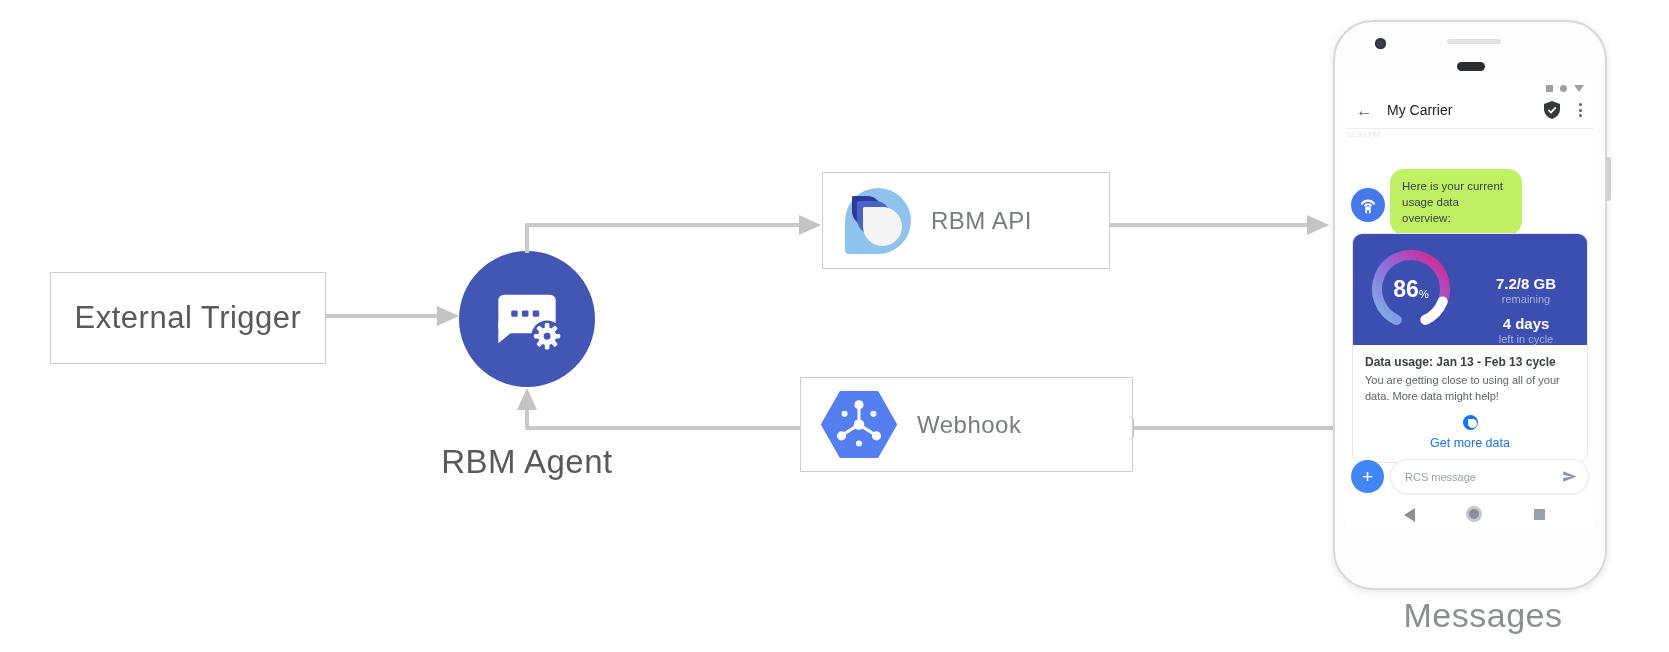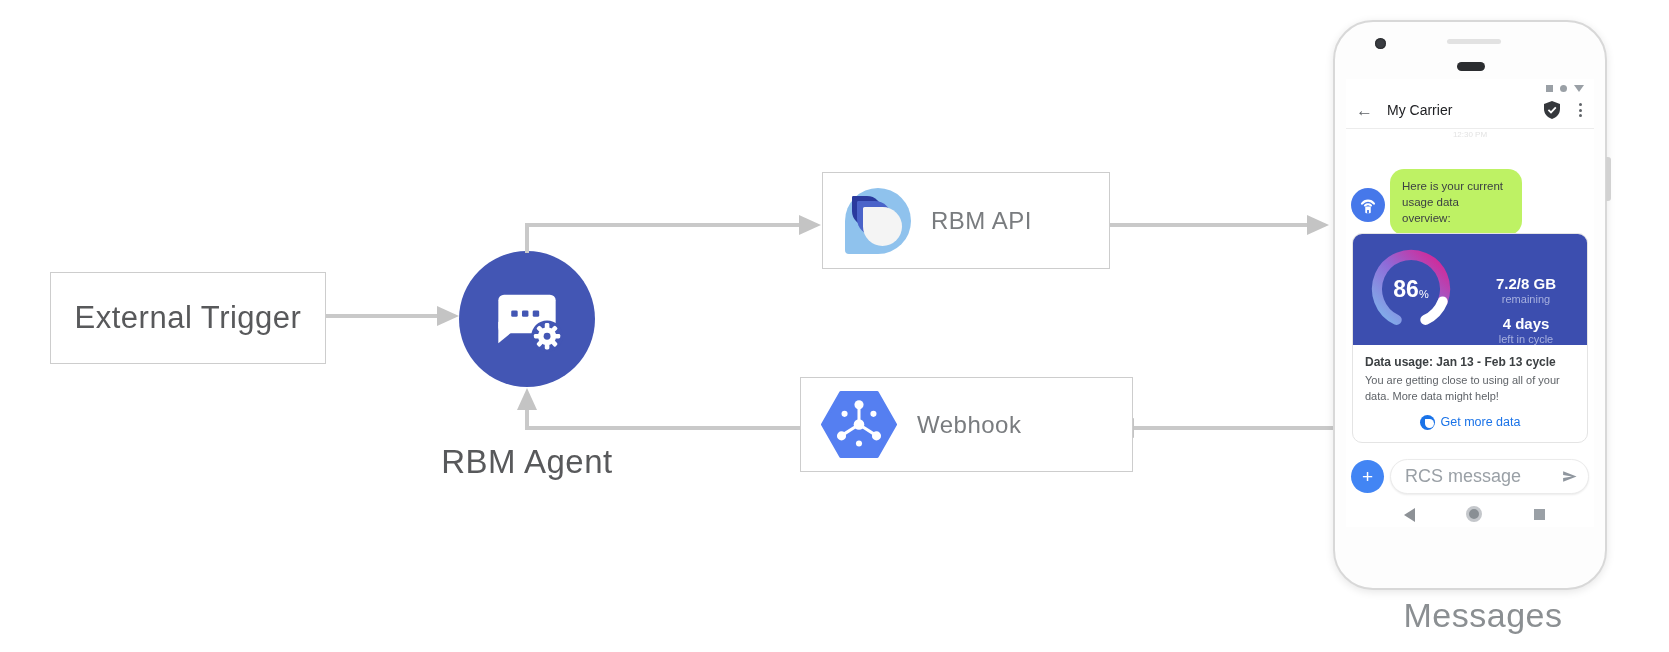--- a/index.html
+++ b/index.html
@@ -49,49 +49,49 @@
   .st-tri { width:0; height:0; border-left:5px solid transparent; border-right:5px solid transparent; border-top:7px solid #9aa0a6; }
 
   
   .ph-header { position:absolute; top:17px; left:10px; right:10px; height:28px; display:flex; align-items:center; }
   .back-arrow { font-size:17px; color:#5f6368; line-height:1; cursor:default; }
   .ph-title { margin-left:14px; font-size:14px; color:#202124; }
   .ph-spacer { flex:1; }
   .menu-dots { display:flex; flex-direction:column; gap:2.5px; margin-left:17px; padding:2px; }
   .menu-dots i { width:3px; height:3px; border-radius:50%; background:#5f6368; }
   .ph-divider { position:absolute; top:49px; left:0; right:0; height:1px; background:#ececec; }
-  .ph-timestamp { position:absolute; top:51px; left:0; right:0; text-align:center; font-size:8px; color:#e3e3e3; }
+  .ph-timestamp { position:absolute; top:51px; left:0; right:0; font-size:8px; color:#e3e3e3; }
 
   
   .avatar { position:absolute; left:5px; top:109px; width:34px; height:34px; border-radius:50%; background:#4678ea; display:flex; align-items:center; justify-content:center; }
   .bubble { position:absolute; left:44px; top:90px; width:132px; background:#bef264; border-radius:14px; padding:9px 12px; font-size:11.5px; line-height:1.4; color:#3c4043; }
 
   
   .ucard { position:absolute; left:6px; top:154px; width:236px; border:1px solid #e4e4e4; border-radius:10px; overflow:hidden; background:#fff; }
   .ucard-blue { position:relative; height:111px; background:#3c4eaf; }
   .gauge-wrap { position:absolute; left:12px; top:9px; width:92px; height:92px; }
   .gauge-text { position:absolute; left:0; top:0; width:92px; height:92px; display:flex; align-items:center; justify-content:center; color:#fff; }
   .gauge-num { font-size:23px; font-weight:700; }
   .gauge-pct { font-size:11px; margin-top:10px; }
   .ucard-right { position:absolute; left:118px; right:6px; top:0; height:100%; display:flex; flex-direction:column; align-items:center; justify-content:flex-end; text-align:center; color:#fff; }
   .ur-big { font-size:15px; font-weight:bold; }
   .ur-small { font-size:11px; color:#a7b0df; margin-top:1px; }
   .ur-gap { height:10px; }
   .ucard-white { padding:10px 12px 12px 12px; }
   .uw-title { font-size:12px; font-weight:bold; color:#3c4043; margin-bottom:4px; }
   .uw-body { font-size:11px; color:#5f6368; line-height:1.45; }
-  .uw-linkrow { margin-top:10px; display:flex; align-items:center; justify-content:center; gap:6px; cursor:default; }
+  .uw-linkrow { margin-top:10px; display:flex; align-items:center; justify-content:center; gap:6px; cursor:default;flex-direction:column; }
   .globe { position:relative; width:15px; height:15px; border-radius:50%; background:#1a73e8; overflow:hidden; }
   .globe i { position:absolute; left:5px; top:4px; width:9px; height:9px; background:#fff; border-radius:4% 50% 50% 50%; }
   .uw-link { font-size:12.5px; color:#1a73e8; font-weight:500; }
 
   
   .plus-btn { position:absolute; left:5px; top:381px; width:33px; height:33px; border-radius:50%; background:#4285f4; color:#fff; display:flex; align-items:center; justify-content:center; font-size:19px; font-weight:400; line-height:1; cursor:default; }
   .rcs-pill { position:absolute; left:44px; top:380px; width:199px; height:35px; border-radius:18px; background:#fff; border:1px solid #ebebeb; box-shadow:0 1px 2px rgba(0,0,0,.08); display:flex; align-items:center; padding:0 10px 0 14px; }
-  .rcs-input { flex:1; border:none; outline:none; font-size:18px; color:#3c4043; background:transparent; font-family:inherit; min-width:0; }
+  .rcs-input { flex:1; border:none; outline:none; font-size:11px; color:#3c4043; background:transparent; font-family:inherit; min-width:0; }
   .rcs-input::placeholder { color:#9aa0a6; }
 
   
   .nav-back { position:absolute; left:58px; top:429px; width:0; height:0; border-top:7px solid transparent; border-bottom:7px solid transparent; border-right:11px solid #8d9196; }
   .nav-home { position:absolute; left:120px; top:427px; width:16px; height:16px; border-radius:50%; border:3px solid #c4c7cb; background:#898f94; }
   .nav-recents { position:absolute; left:188px; top:430px; width:11px; height:11px; background:#9aa0a6; }
 </style>
 </head>
 <body>
 

